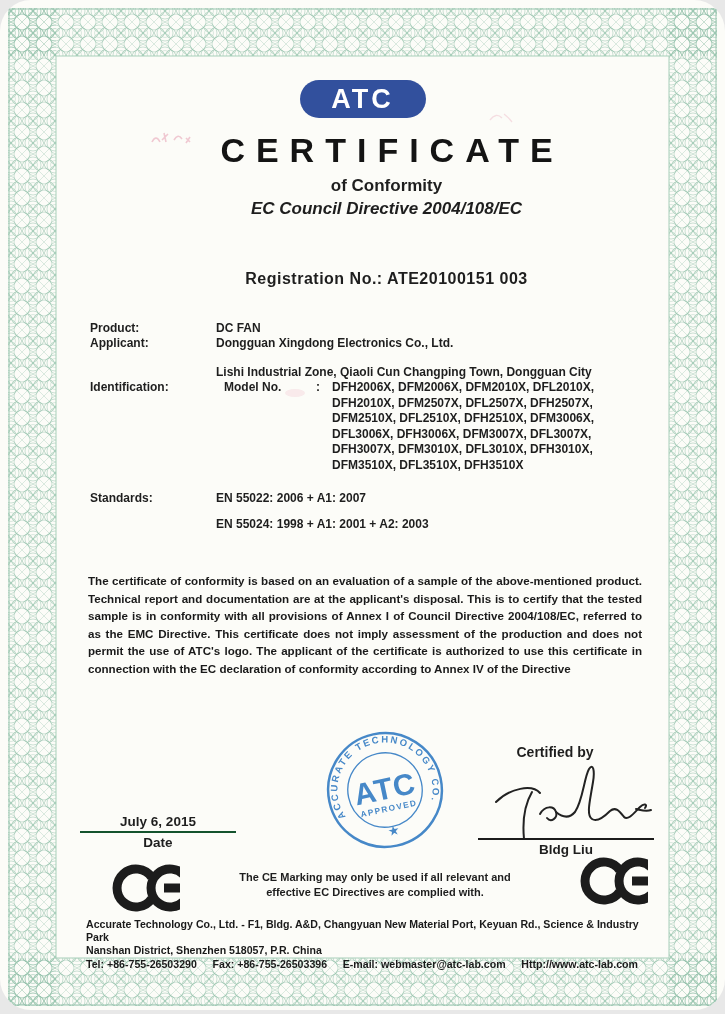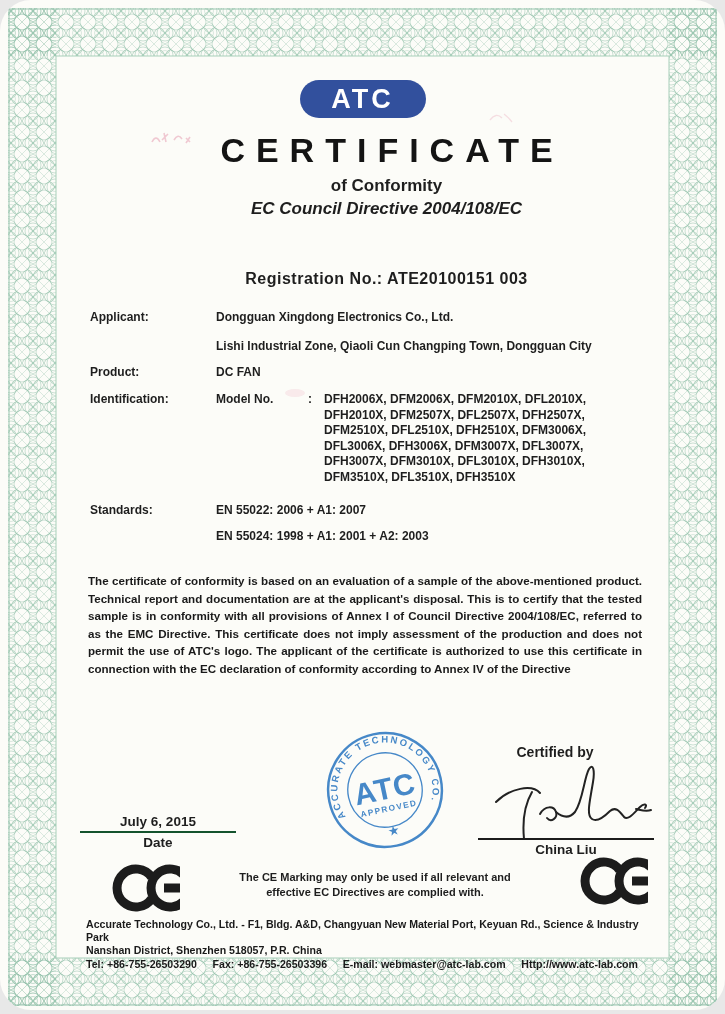--- a/index.html
+++ b/index.html
@@ -30,21 +30,21 @@
   .directive1{top:199px;font-size:17px;font-style:italic;}
   .directive2{top:220px;font-size:17px;}
   .registration{top:270px;font-size:16px;letter-spacing:0.5px;}
 
   .details{left:90px;top:310px;width:556px;font-size:12px;line-height:15px;}
   .drow{display:flex;align-items:flex-start;}
   .dlabel{width:126px;flex:none;}
   .dval{flex:1;}
   .addr-line{margin-top:14px;}
   .row-product{margin-top:11px;}
-  .row-ident{margin-top:12px;}
+  .row-ident{gap:8px;}
   .ident-inner{display:flex;align-items:flex-start;}
   .mlabel{width:92px;flex:none;}
   .mcolon{width:16px;flex:none;text-align:left;}
   .models{flex:1;line-height:15.5px;}
   .row-standards{margin-top:18px;}
   .std2{margin-top:11px;}
 
   .body-par{left:88px;top:572px;width:554px;margin:0;font-size:11.6px;line-height:17.6px;text-align:justify;color:#1a1a1a;}
 
   .stamp{left:323px;top:728px;opacity:0.88;}
@@ -110,30 +110,30 @@
   <div class="abs logo">
     <span>ATC</span>
   </div>
 
   <h1 class="abs centered title">CERTIFICATE</h1>
   <div class="abs centered subtitle">of Conformity</div>
   <div class="abs centered directive1">EC Council Directive 2004/108/EC</div>
   <div class="abs centered registration">Registration No.: ATE20100151 003</div>
 
   <div class="abs details">
+    <div class="drow row-product">
+      <div class="dlabel">Product:</div>
+      <div class="dval">DC FAN</div>
+    </div>
     <div class="drow">
       <div class="dlabel">Applicant:</div>
       <div class="dval">
         <div>Dongguan Xingdong Electronics Co., Ltd.</div>
         <div class="addr-line">Lishi Industrial Zone, Qiaoli Cun Changping Town, Dongguan City</div>
       </div>
-    </div>
-    <div class="drow row-product">
-      <div class="dlabel">Product:</div>
-      <div class="dval">DC FAN</div>
     </div>
     <div class="drow row-ident">
       <div class="dlabel">Identification:</div>
       <div class="dval ident-inner">
         <div class="mlabel">Model No.</div>
         <div class="mcolon">:</div>
         <div class="models">DFH2006X, DFM2006X, DFM2010X, DFL2010X, DFH2010X, DFM2507X, DFL2507X, DFH2507X, DFM2510X, DFL2510X, DFH2510X, DFM3006X, DFL3006X, DFH3006X, DFM3007X, DFL3007X, DFH3007X, DFM3010X, DFL3010X, DFH3010X, DFM3510X, DFL3510X, DFH3510X</div>
       </div>
     </div>
     <div class="drow row-standards">
@@ -167,21 +167,21 @@
   <svg class="abs signature" width="174" height="80" viewBox="0 0 174 80">
     <g fill="none" stroke="#222" stroke-width="2" stroke-linecap="round">
       <path d="M14,42 C28,28 50,24 58,33"></path>
       <path d="M50,32 C43,44 40,58 42,79"></path>
       <path d="M58,54 C63,45 72,46 74,52 C76,58 69,63 65,58"></path>
       <path d="M74,52 C80,57 87,59 93,52 C101,40 102,18 107,9 C111,3 113,10 111,22 C108,41 104,55 110,59 C116,63 124,55 128,51 C134,46 138,52 142,57 C146,61 152,53 158,47 C162,43 166,44 163,48"></path>
       <path d="M154,49 C159,50 164,52 169,50"></path>
     </g>
   </svg>
   <div class="abs sign-line"></div>
-  <div class="abs signer">China Liu</div>
+  <div class="abs signer">Bldg Liu</div>
 
   <div class="abs date-block">
     <div class="date-value">July 6, 2015</div>
     <div class="date-label">Date</div>
   </div>
 
   <svg class="abs ce-left" width="68" height="48" viewBox="0 0 68 48">
     <g fill="none" stroke="#1c1c1c" stroke-width="9">
       <path d="M39.6,13.1 A19,19 0 1,0 39.6,34.9"></path>
       <path d="M75.6,13.1 A19,19 0 1,0 75.6,34.9" transform="translate(-2,0)"></path>

